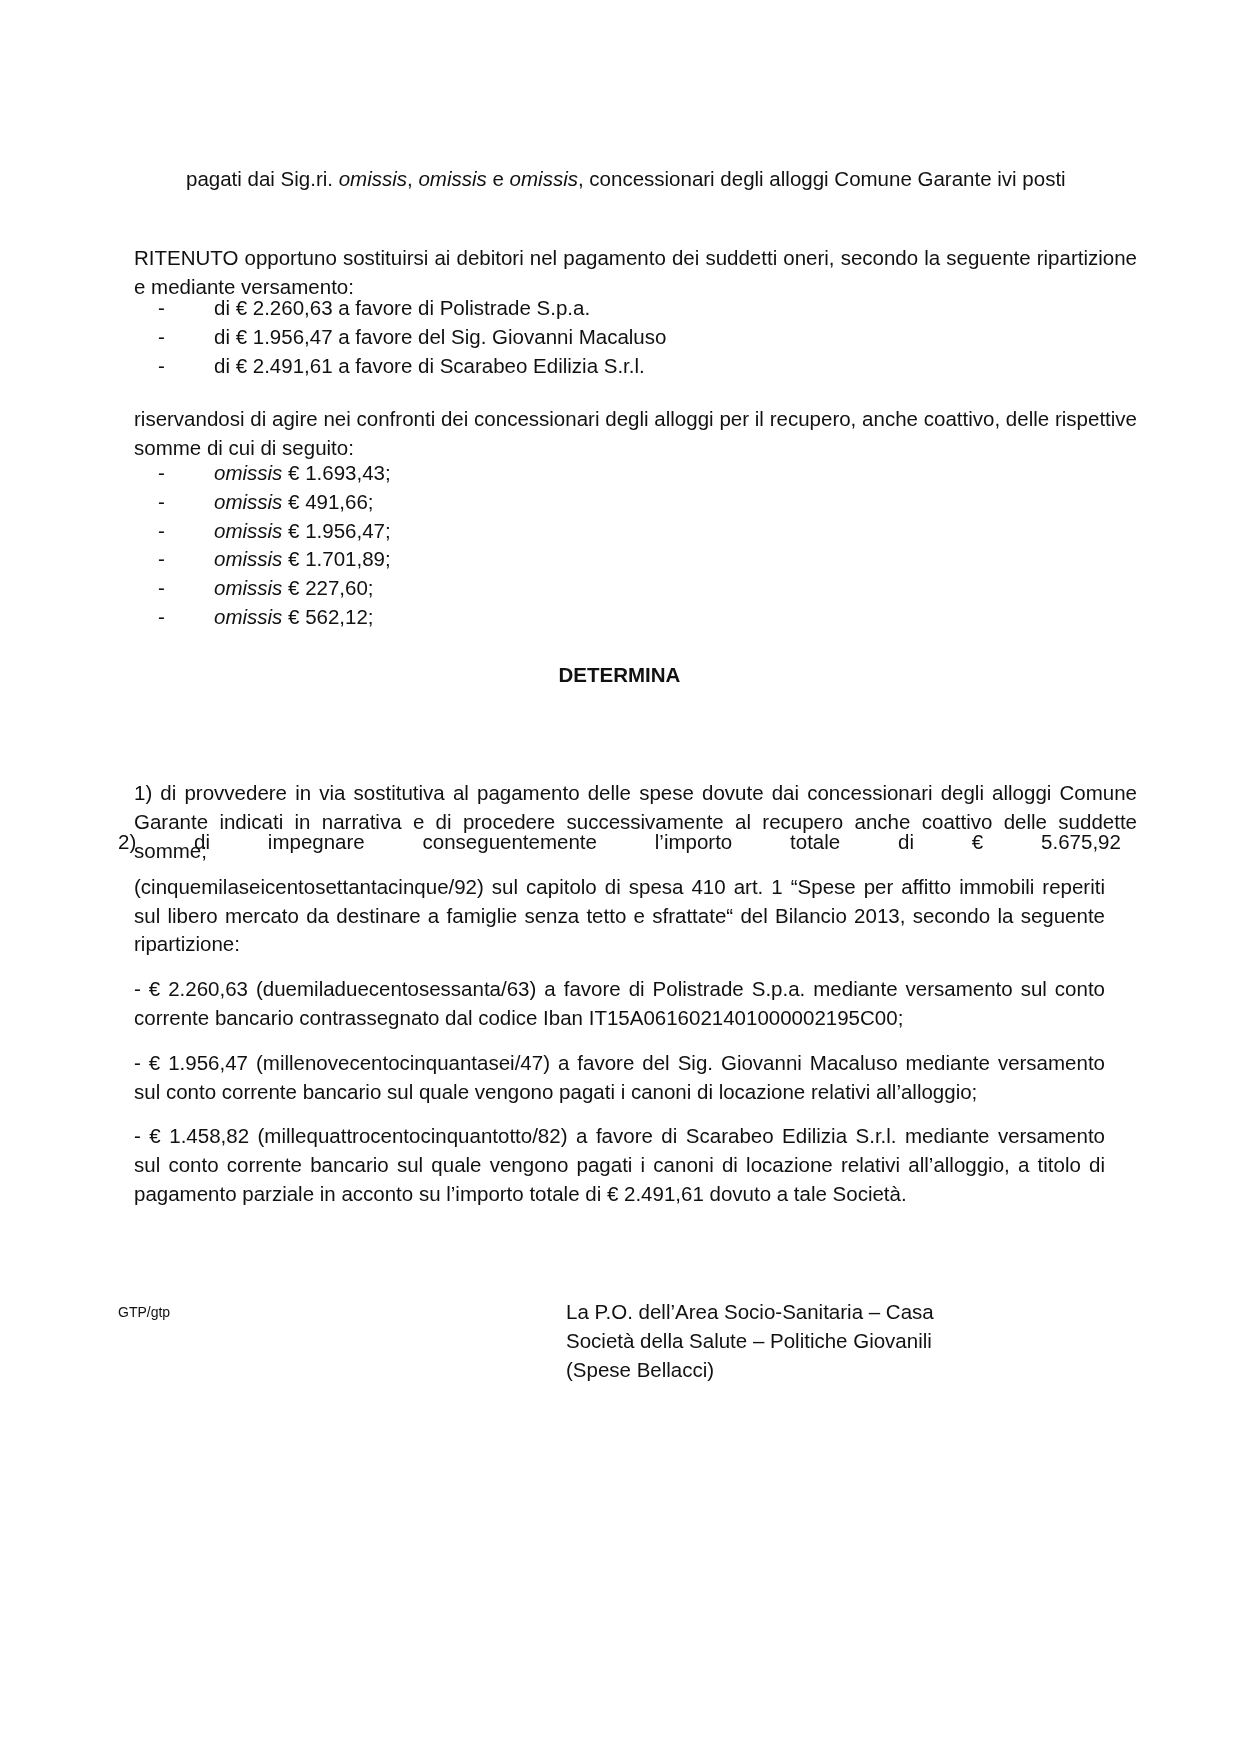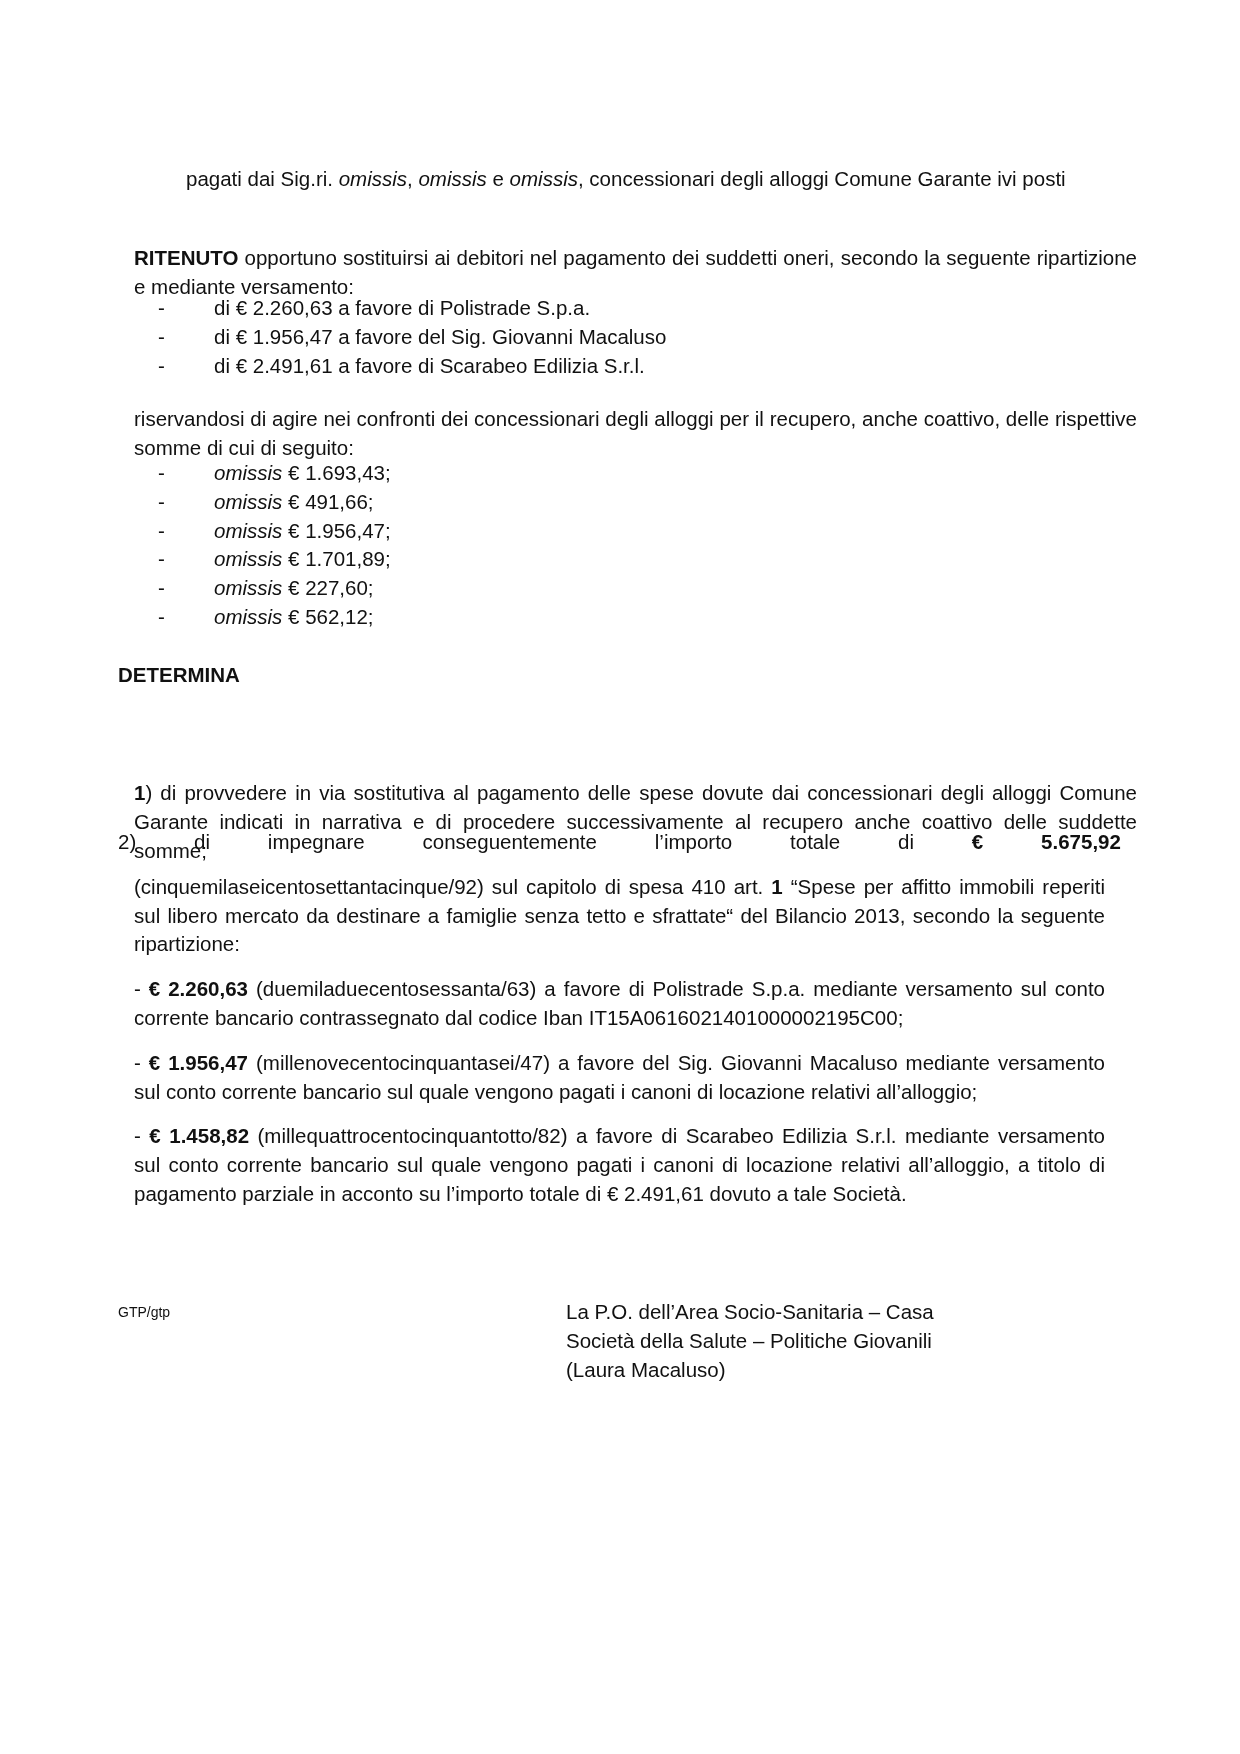--- a/index.html
+++ b/index.html
@@ -8,22 +8,22 @@
     font-family: "Liberation Sans", sans-serif; color: #111111;
     font-size: 20.5px; line-height: 28.8px;
   }
   .block { position: absolute; left: 118px; width: 1003px; }
   .just { text-align: justify; text-align-last: left; }
   .intro { position: absolute; left: 170px; width: 951px; top: 149px; text-align: justify; }
   .list { position: absolute; left: 118px; width: 1003px; margin: 0; padding: 0; list-style: none; }
   .list li { position: relative; height: 28.8px; }
   .list .dash { position: absolute; left: 40px; top: 0; }
   .list .item { position: absolute; left: 76px; top: 0; white-space: nowrap; margin-left: 20px; }
-  .heading { position: absolute; left: 118px; width: 1003px; top: 661px; text-align: left; font-weight: bold; }
-  b, .b { font-weight: bold; }
+  .heading { position: absolute; left: 118px; width: 1003px; top: 661px; text-align: center; font-weight: bold; }
+  b, .b { font-weight: normal; }
   i { font-style: italic; }
   .sp-line { display: block; text-align: justify; text-align-last: justify; }
   .ref { position: absolute; left: 118px; top: 1303px; font-size: 14px; line-height: 18px; }
   .sign { position: absolute; left: 566px; width: 460px; top: 1298px; text-align: left; }
   .sign div { height: 28.8px; white-space: nowrap; }
   p { margin: 16px; }
 </style>
 </head>
 <body>
 
@@ -94,14 +94,14 @@
   <p class="just"><span>(cinquemilaseicentosettantacinque/92) sul capitolo di spesa 410 art. </span><b>1</b><span> “Spese per affitto immobili reperiti sul libero mercato da destinare a famiglie senza tetto e sfrattate“ del Bilancio 2013, secondo la seguente ripartizione:</span></p>
   <p class="just"><span>- </span><b>€ 2.260,63</b><span> (duemiladuecentosessanta/63) a favore di Polistrade S.p.a. mediante versamento sul conto corrente bancario contrassegnato dal codice Iban IT15A0616021401000002195C00;</span></p>
   <p class="just"><span>- </span><b>€ 1.956,47</b><span> (millenovecentocinquantasei/47) a favore del Sig. Giovanni Macaluso mediante versamento sul conto corrente bancario sul quale vengono pagati i canoni di locazione relativi all’alloggio;</span></p>
   <p class="just"><span>- </span><b>€ 1.458,82</b><span> (millequattrocentocinquantotto/82) a favore di Scarabeo Edilizia S.r.l. mediante versamento sul conto corrente bancario sul quale vengono pagati i canoni di locazione relativi all’alloggio, a titolo di pagamento parziale in acconto su l’importo totale di € 2.491,61 dovuto a tale Società.</span></p>
 </div>
 
 <div class="ref">GTP/gtp</div>
 <div class="sign">
   <div>La P.O. dell’Area  Socio-Sanitaria – Casa</div>
   <div>Società della Salute – Politiche Giovanili</div>
-  <div>(Laura Macaluso)</div>
+  <div>(Spese Bellacci)</div>
 </div>
 
 </body></html>

